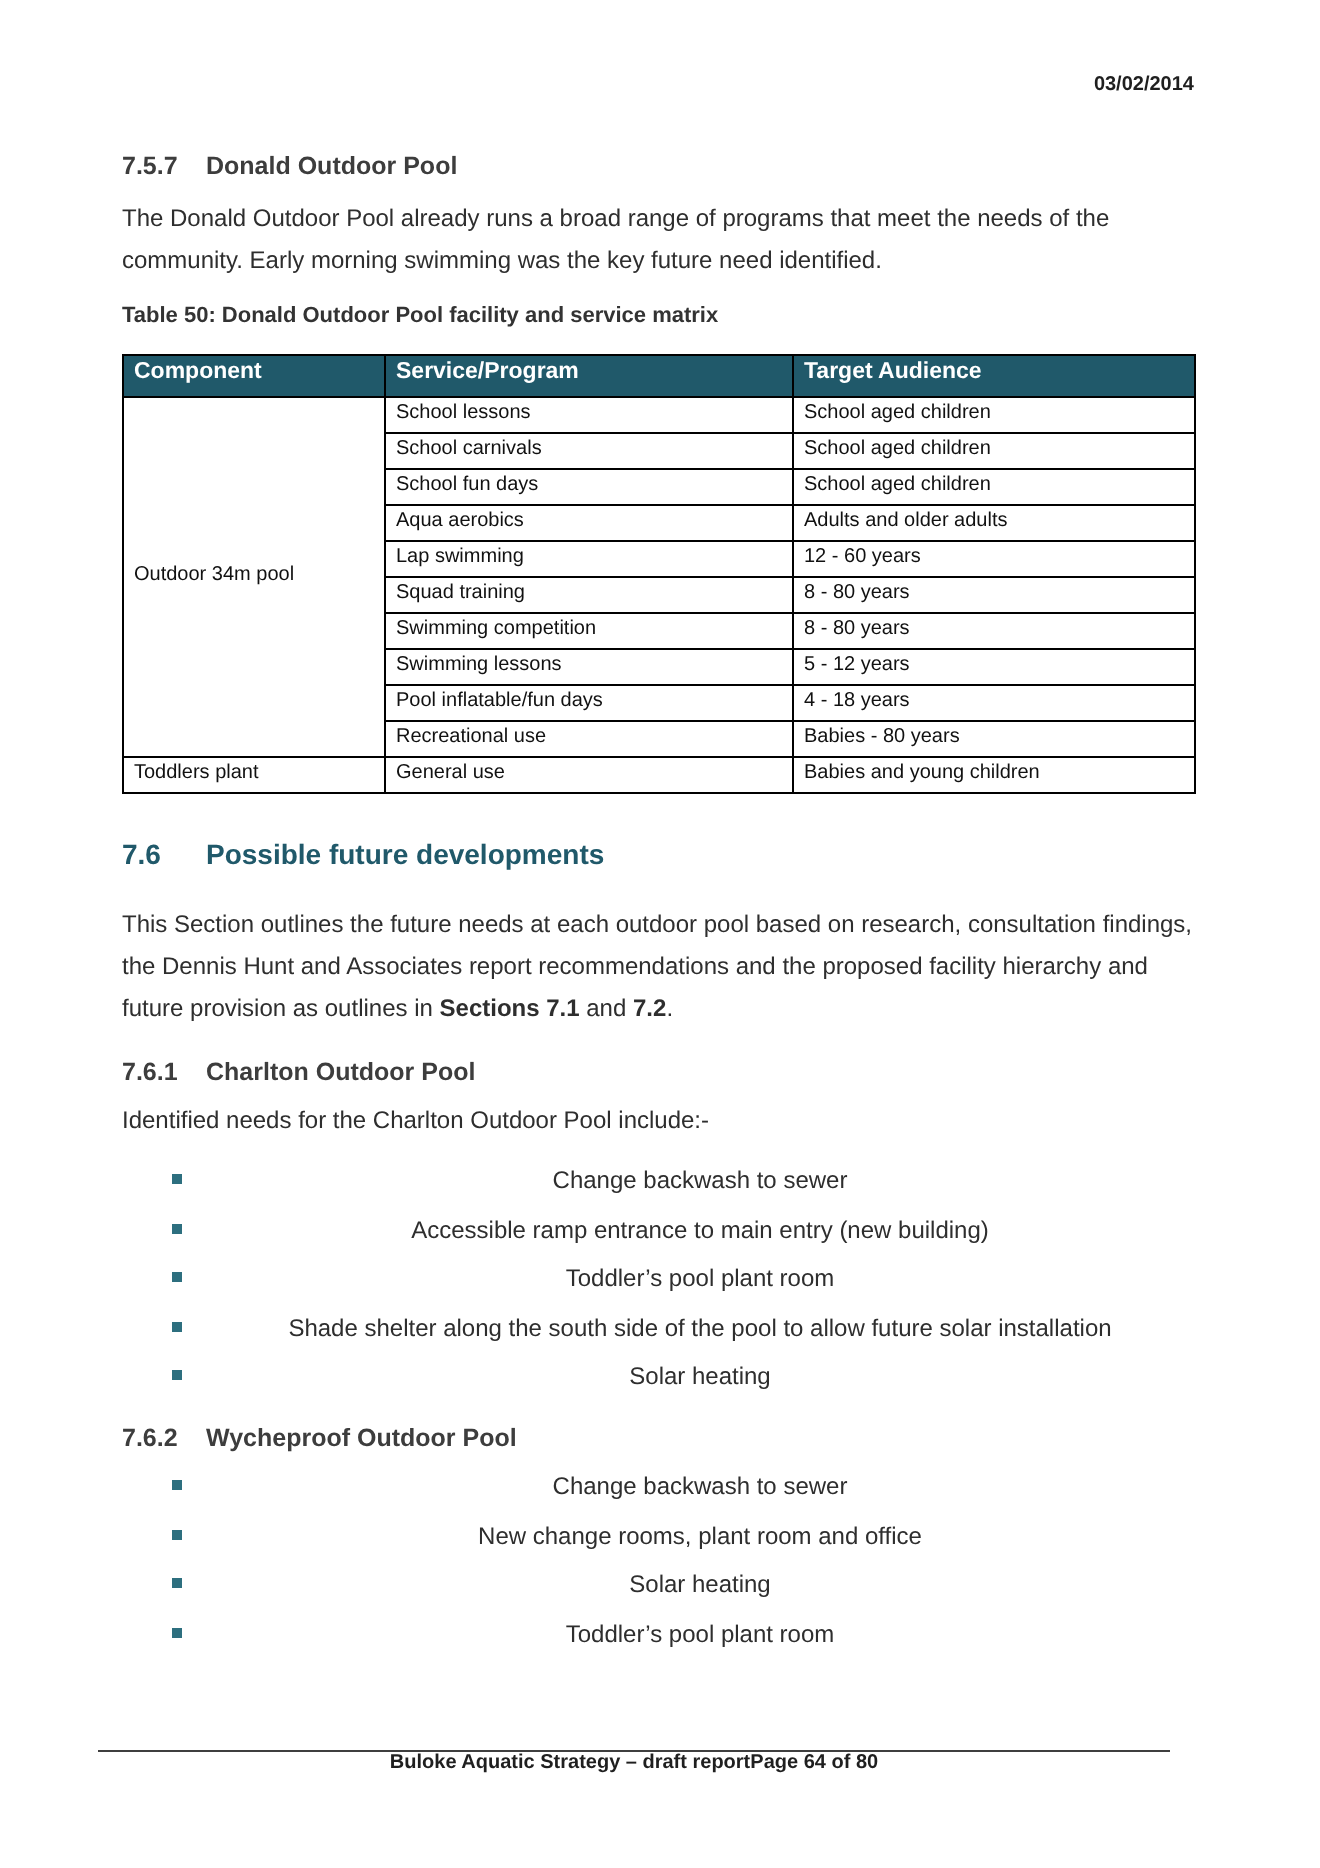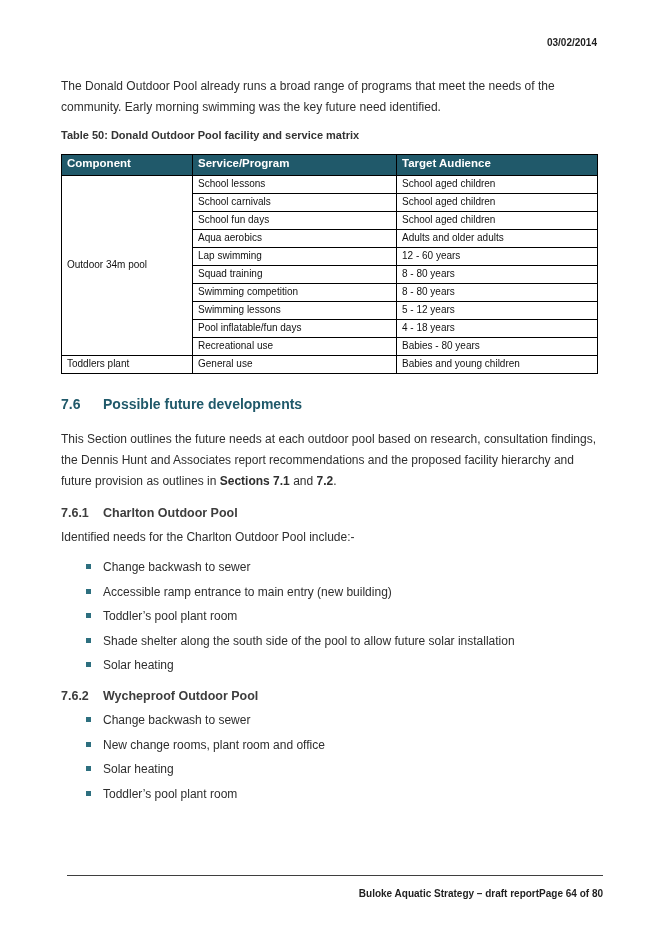--- a/index.html
+++ b/index.html
@@ -81,60 +81,61 @@
     border: 1px solid #000000;
     height: 15px;
     line-height: 13px;
     vertical-align: middle;
   }
   table.matrix col.c1 { width: 131px; }
   table.matrix col.c2 { width: 204px; }
   table.matrix col.c3 { width: 201px; }
   td.comp-cell { vertical-align: middle; }
 
-  ul.needs-list { list-style: none; margin: 2px 0 16px 0; }
+  ul.needs-list { list-style: none; margin: 2px 0 16px 0; text-align: center; }
   ul.needs-list li {
     position: relative;
     padding-left: 42px;
     font-size: 12px;
     line-height: 16px;
     margin-bottom: 8.5px;
   }
   .sq-bullet {
     position: absolute;
     left: 25px;
     top: 5px;
     width: 5px;
     height: 5px;
     background: #2d6f7f;
     display: inline-block;
   }
 
   .footer {
     position: absolute;
-    left: 67px;
+    left: 49px;
     top: 875px;
     width: 536px;
     border-top: 1.5px solid #3f3f3f;
-    padding-top: 12px;
+    padding-top: 0;
     display: flex;
-    justify-content: flex-end;
+    justify-content: center;
     font-size: 10px;
     font-weight: bold;
     color: #1f1f1f;
   }
 </style>
 </head>
 <body>
 
 <div class="page">
   <div class="content">
 
     <div class="date-line">03/02/2014</div>
 
+    <h3 class="sub-heading"><span class="h-num">7.5.7</span><span>Donald Outdoor Pool</span></h3>
 
     <p class="body-text">The Donald Outdoor Pool already runs a broad range of programs that meet the needs of the community.  Early morning swimming was the key future need identified.</p>
 
     <div class="table-caption">Table 50: Donald Outdoor Pool facility and service matrix</div>
 
     <table class="matrix">
       <colgroup>
           <col class="c1">
           <col class="c2">
           <col class="c3">

